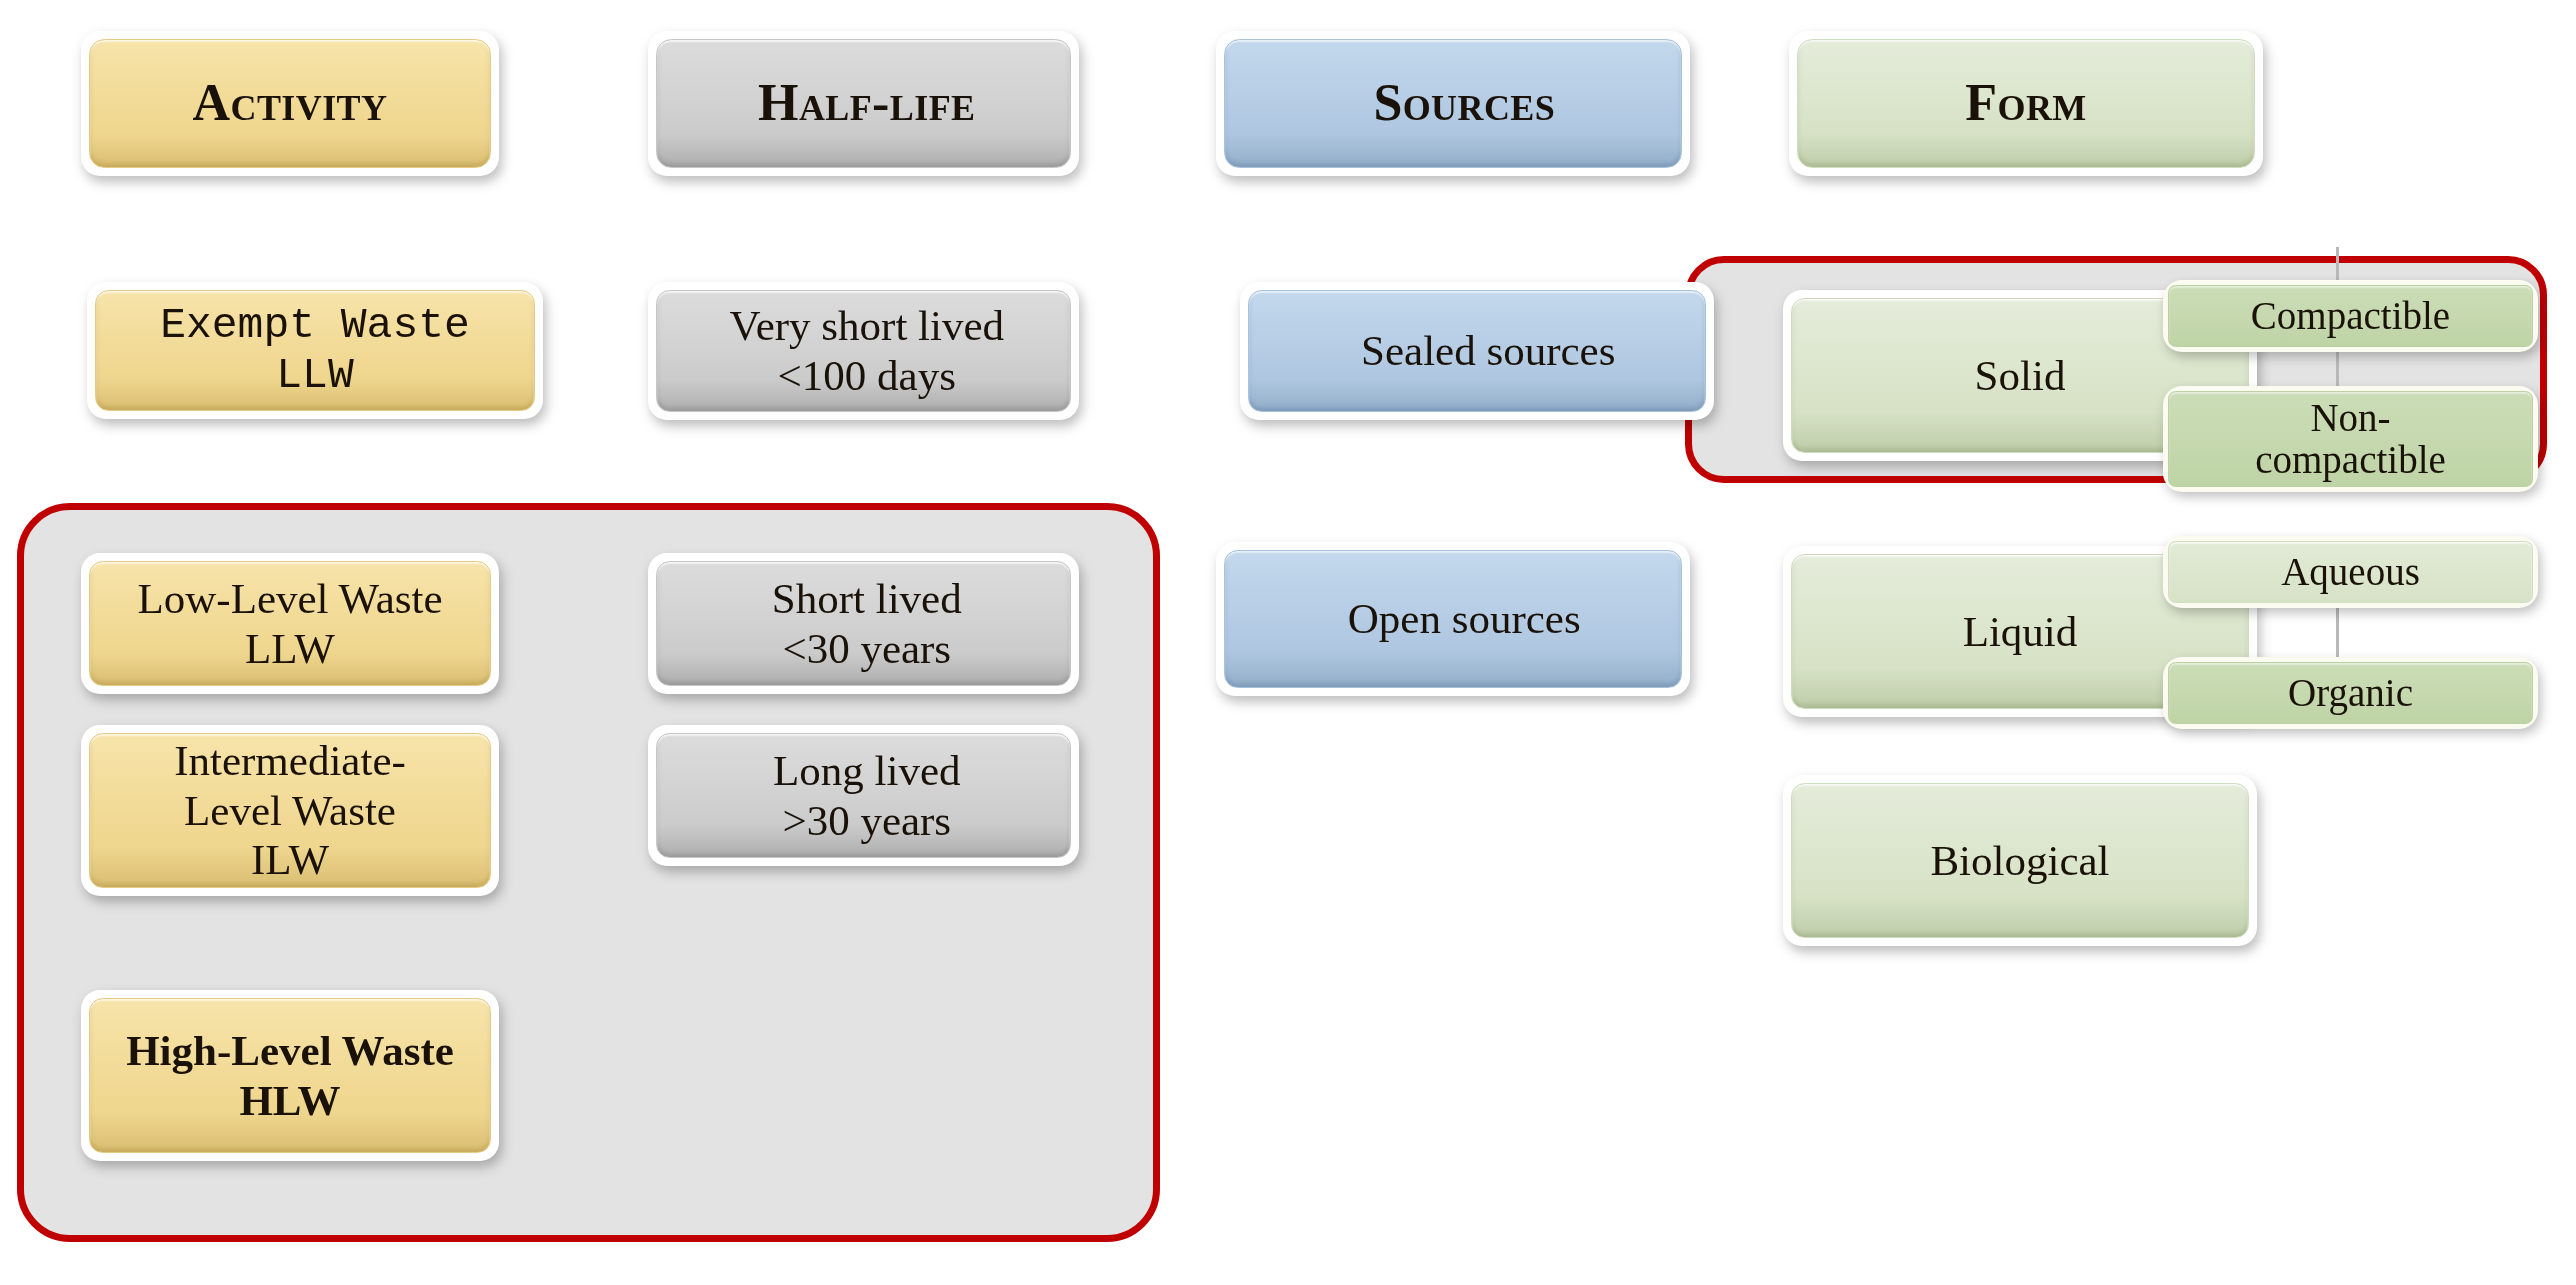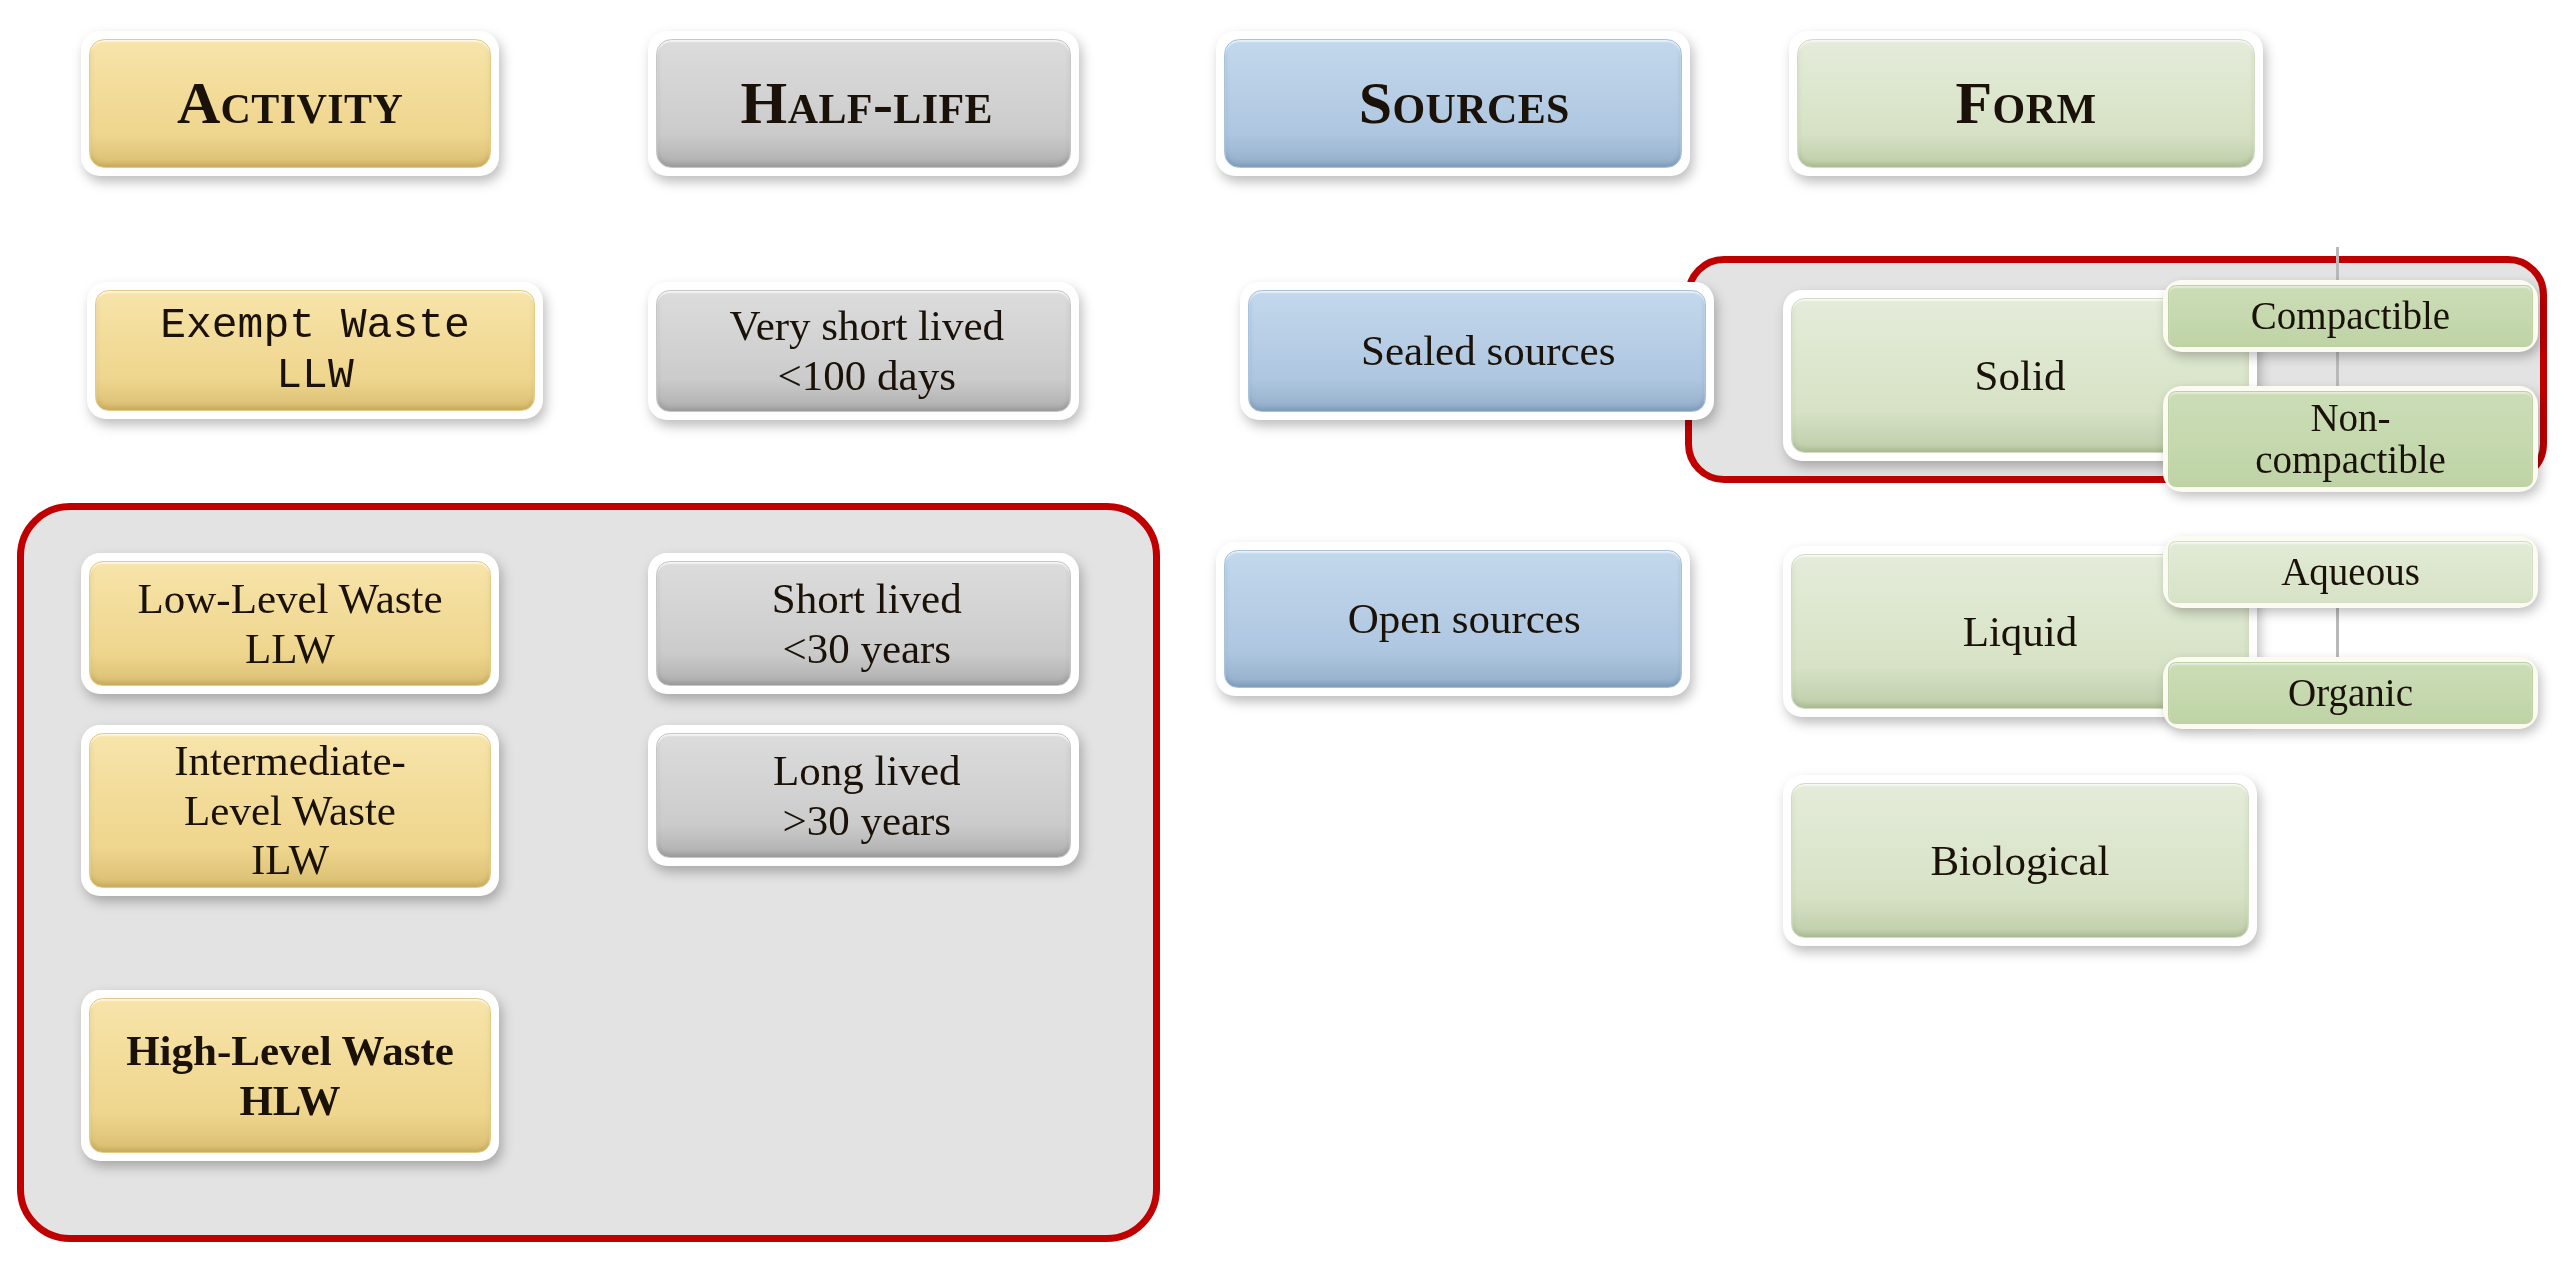--- a/index.html
+++ b/index.html
@@ -74,21 +74,21 @@
   .face.green-light{
     background:linear-gradient(180deg,#E2EBD7 0%,#DCE6CD 55%,#D7E2C7 100%);
     border:0.9px solid #D2DEC2;
     box-shadow:inset 0 1.7px 1.7px rgba(255,255,255,.7);
   }
 
   
   .header-box .face{border-radius:15.4px;}
   .header-box .lbl{
     font-weight:700;
-    font-size:60px;
+    font-size:52px;
     font-variant:small-caps;
     letter-spacing:0.4px;
   }
 
   
   .body-box .lbl{font-size:43px;}
 
   
   .sub-box{
     position:absolute;

